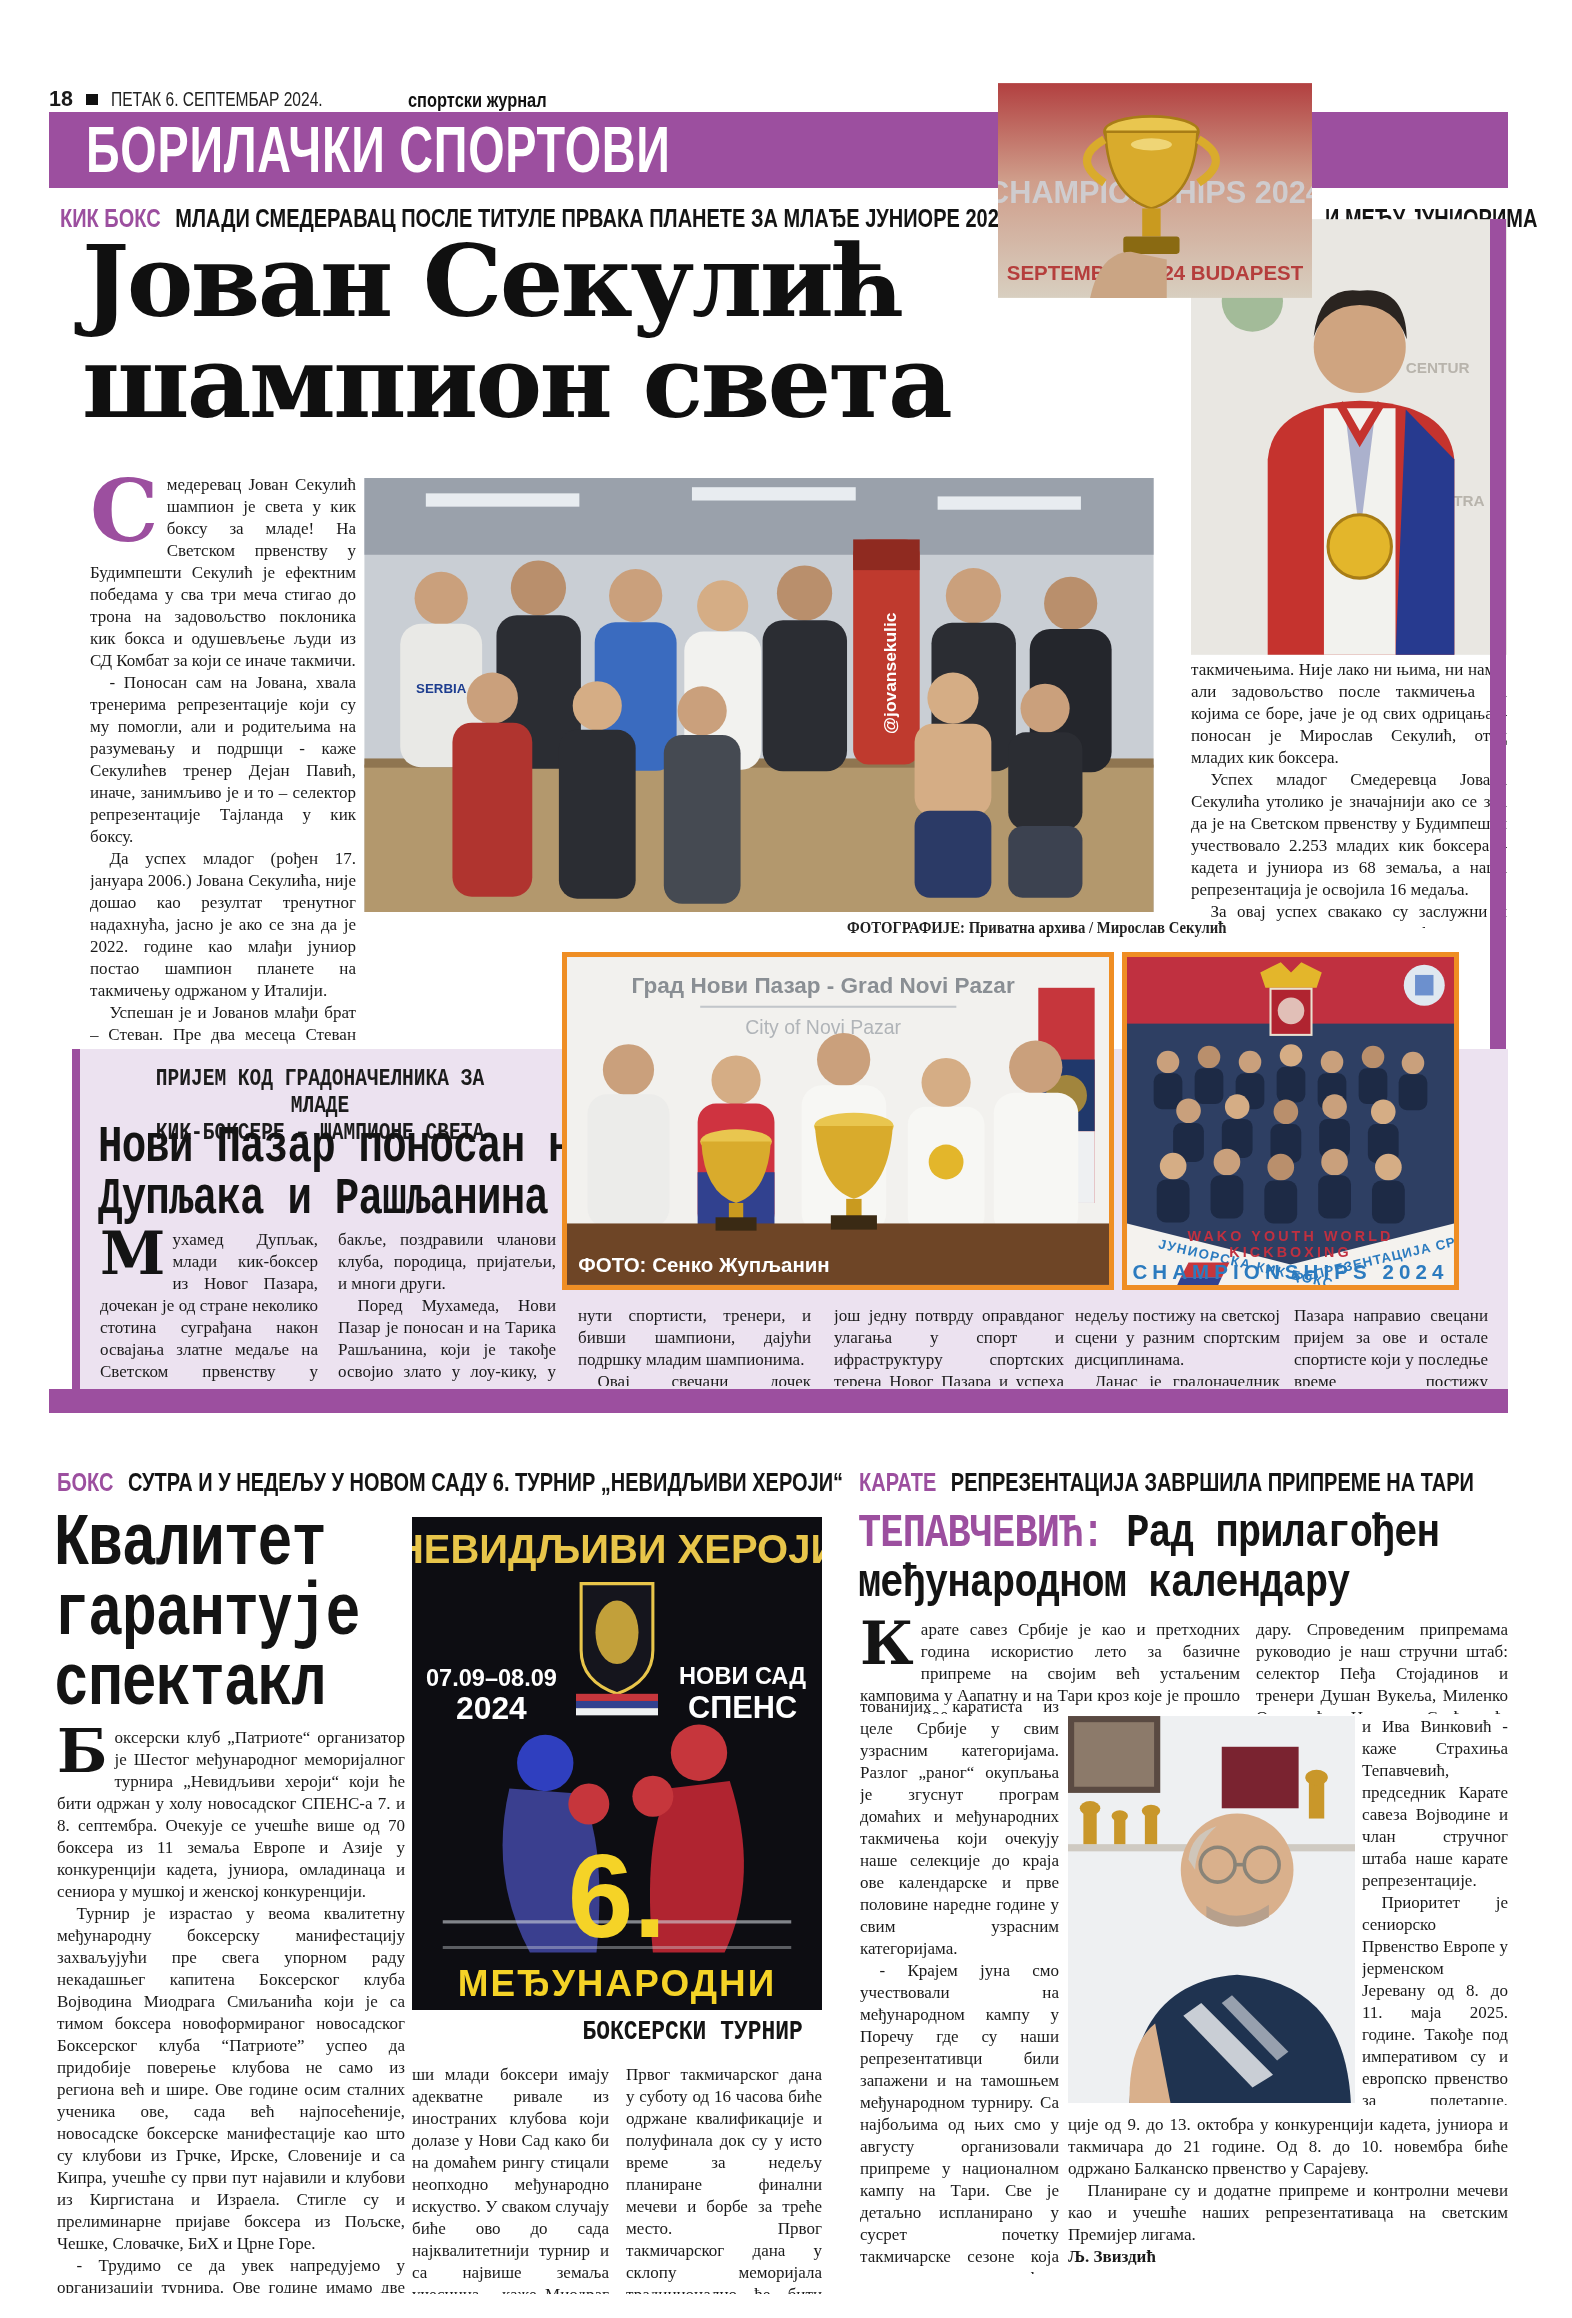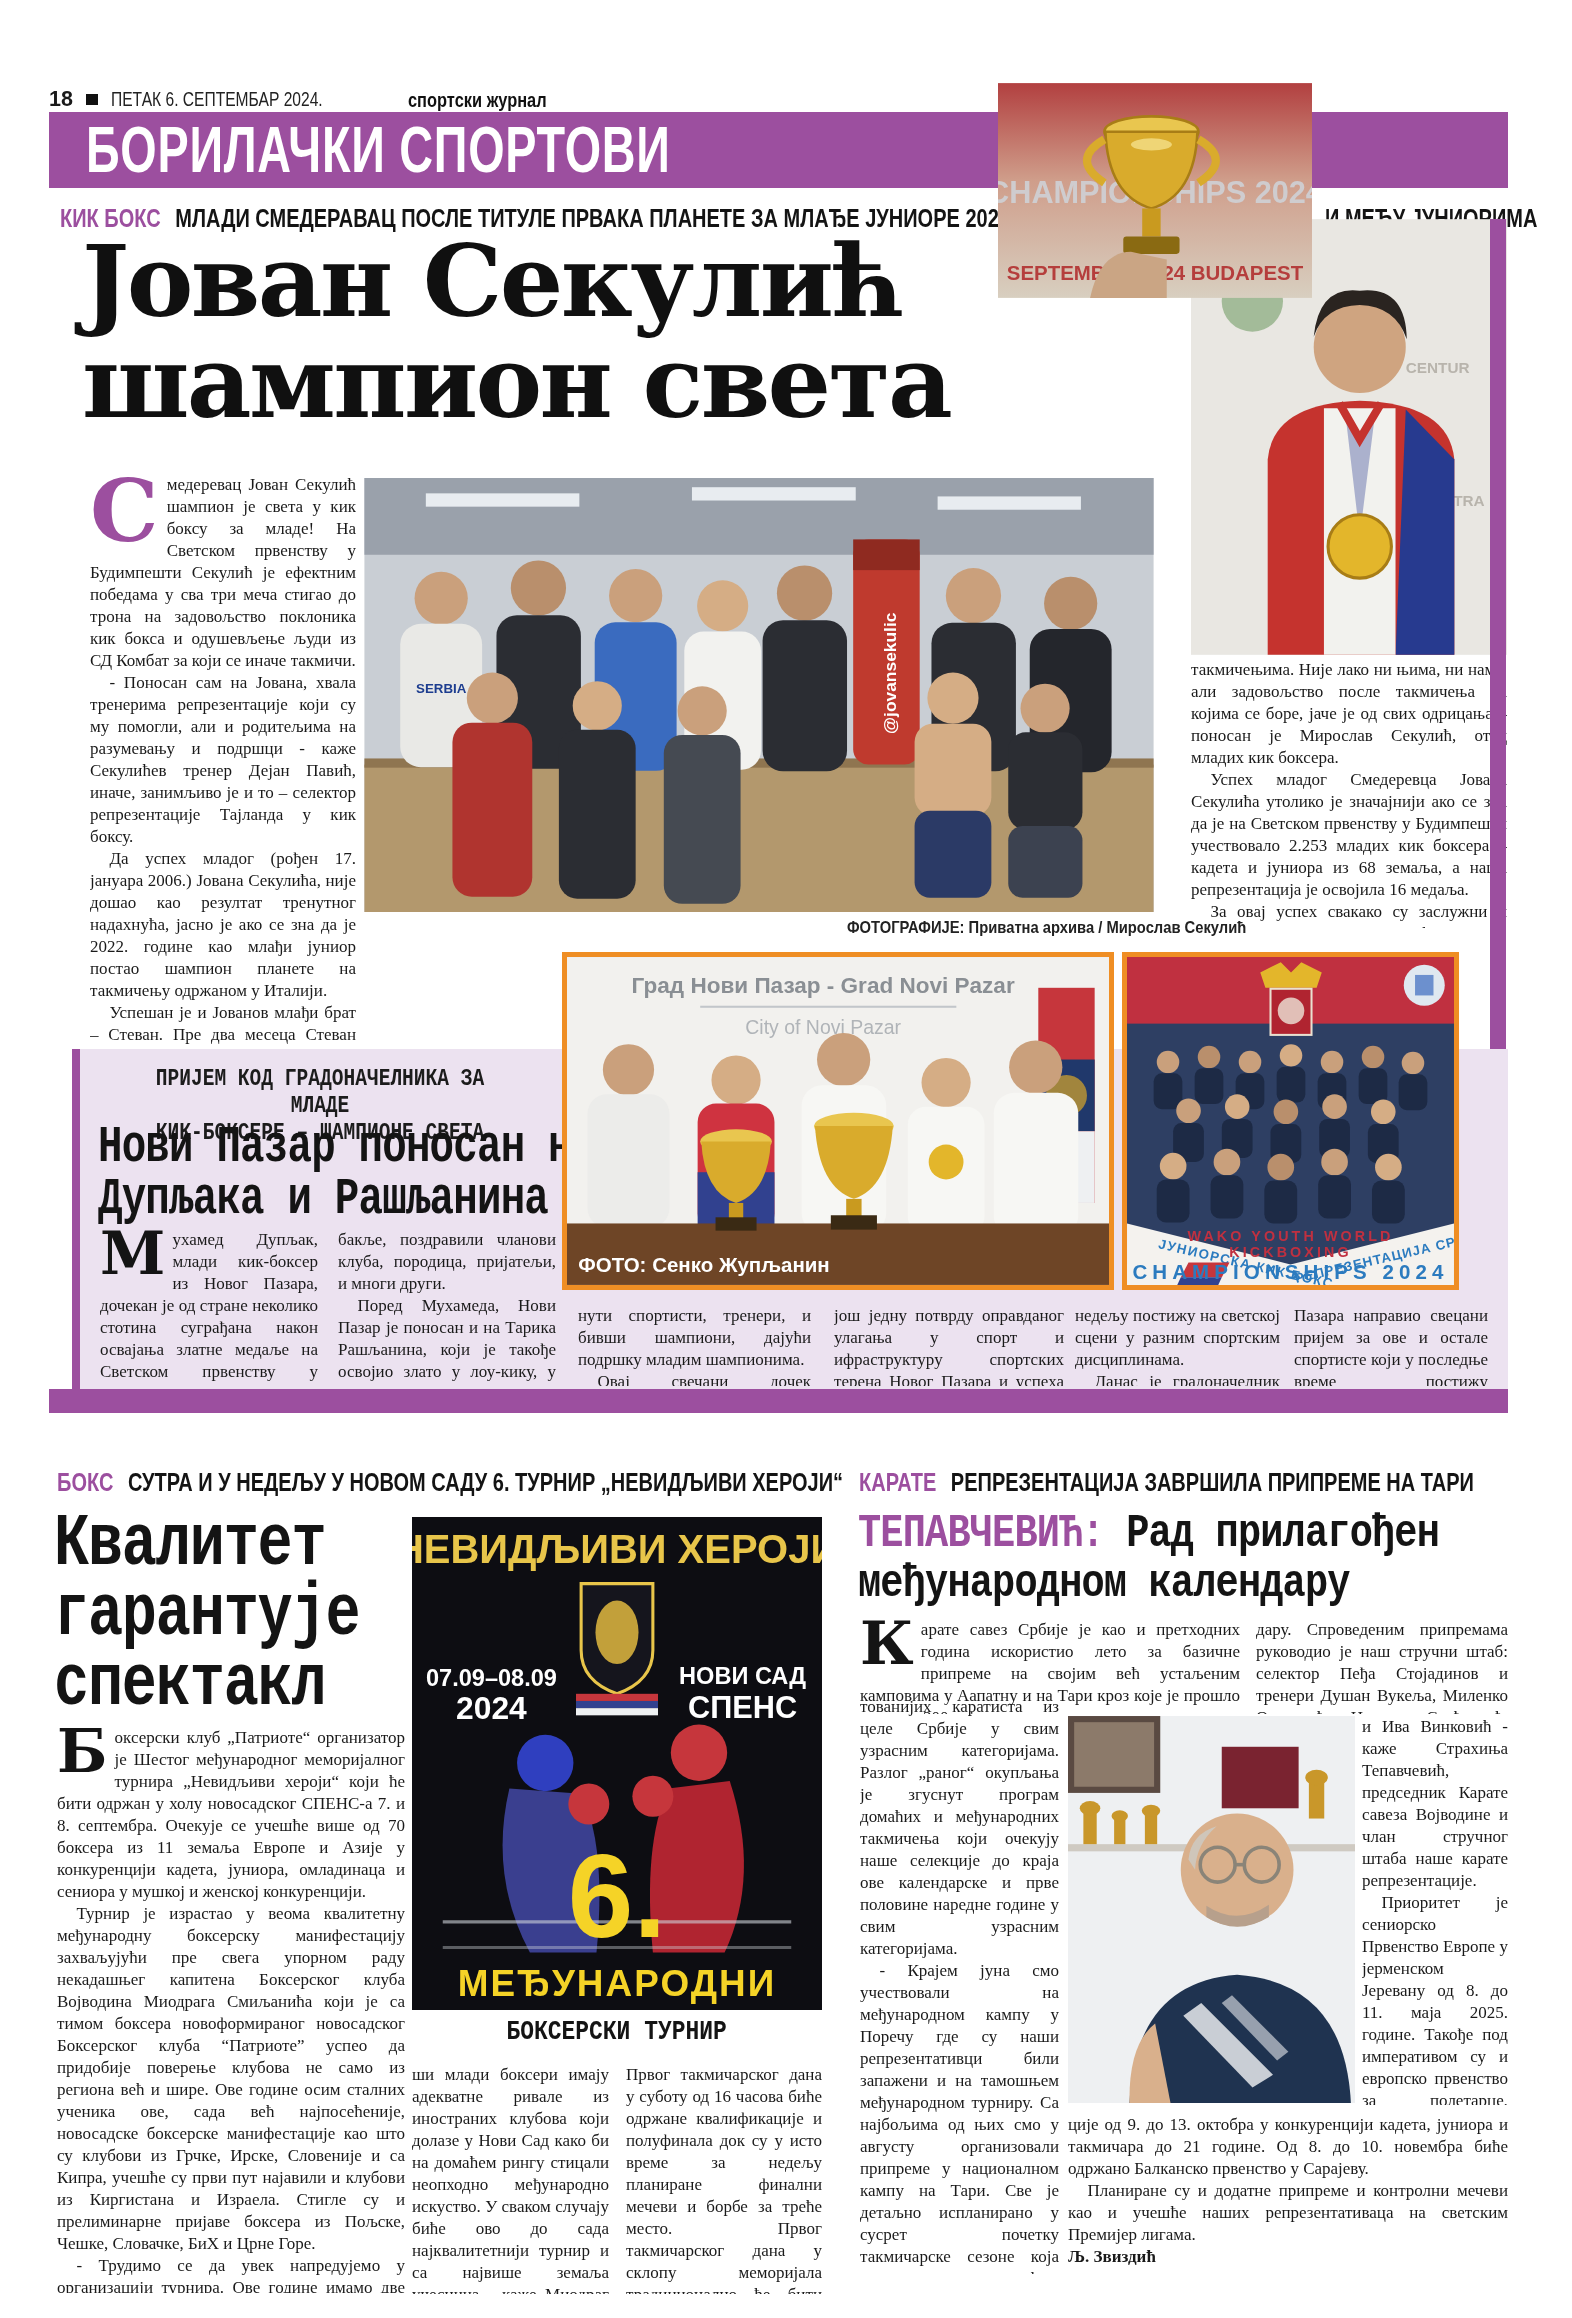--- a/index.html
+++ b/index.html
@@ -14,21 +14,21 @@
   .body-text p{margin:0;text-indent:19.5px;}
   .body-text p.pf{text-indent:0;}
   .dropcap{float:left;font-family:"DejaVu Serif",serif;font-weight:bold;}
   .dc3{font-size:86px;line-height:65px;margin:4.1px 8.2px 0 0;color:#9c4f9f;}
   .dc2{font-size:59px;line-height:44px;margin:3.1px 7.2px 0 0;color:#141414;}
   .kicker{font-family:"Liberation Sans",sans-serif;font-weight:bold;font-size:25px;color:#141414;}
   .kicker .klabel{color:#9c4f9f;margin-right:11.3px;}
   .headline-serif{font-family:"DejaVu Serif",serif;font-weight:bold;color:#101010;
                   font-size:100px;line-height:101px;letter-spacing:-2.6px;}
   .headline-cond{font-family:Liberation Mono, monospace;font-weight:bold;color:#141414;}
-  .caption{font-family:Liberation Sans, sans-serif;font-weight:bold;font-size:16.4px;color:#222;}
+  .caption{font-family:Liberation Serif, serif;font-weight:bold;font-size:16.4px;color:#222;}
   .sig{font-weight:bold;text-indent:0 !important;}
   .photoframe{border:5.1px solid #ef8e24;box-sizing:border-box;background:#ddd;}
   svg text{font-family:"Liberation Sans",sans-serif;}
 </style>
 </head>
 <body>
 
 <div class="page">
 
   <div class="abs sans" style="left:49px;top:87px;height:25.6px;display:flex;align-items:center;gap:13.3px;">
@@ -367,21 +367,21 @@
       <circle cx="345" cy="560" r="40" fill="#c6363c"></circle>
       <circle cx="560" cy="460" r="55" fill="#c6363c"></circle>
       <path d="M620 515 Q680 700 610 850 L470 850 Q450 640 500 530 Z" fill="#b02430"></path>
       <circle cx="470" cy="545" r="40" fill="#c6363c"></circle>
       <line x1="60" y1="790" x2="740" y2="790" stroke="#cfd4da" stroke-width="6" opacity="0.6"></line>
       <line x1="60" y1="840" x2="740" y2="840" stroke="#cfd4da" stroke-width="6" opacity="0.4"></line>
     </g>
     <text x="400" y="820" text-anchor="middle" font-size="230" font-weight="bold" fill="#f5d327">6.</text>
     <text x="400" y="935" text-anchor="middle" font-size="72" font-weight="bold" fill="#f5d327" letter-spacing="4">МЕЂУНАРОДНИ</text>
   </svg>
-  <div class="abs headline-cond" style="left:412px;top:2017px;width:410px;text-align:center;font-size:27px;">
+  <div class="abs headline-cond" style="left:412px;top:2017px;width:410px;text-align:right;font-size:27px;">
     <span class="condc">БОКСЕРСКИ ТУРНИР</span>
   </div>
 
   <div class="abs body-text" style="left:412px;top:2064px;width:197px;height:230px;overflow:hidden;">
     <p class="pf">ши млади боксери имају адекватне ривале из иностраних клубова који долазе у Нови Сад како би на домаћем рингу стицали неопходно међународно искуство. У сваком случају биће ово до сада најквалитетнији турнир и са највише земаља учесница - каже Миодраг Смиљанић, председник Боксерског клуба Патриоте који је оснивач и организатор овог међународног боксерског турнира.</p>
   </div>
   <div class="abs body-text" style="left:626px;top:2064px;width:196px;height:230px;overflow:hidden;">
     <p class="pf">Првог такмичарског дана у суботу од 16 часова биће одржане квалификације и полуфинала док су у исто време за недељу планиране финални мечеви и борбе за треће место. Првог такмичарског дана у склопу меморијала традиционално ће бити одржани мечеви у сениорској конкуренцији у знак сећања на нашег тренера и селектора репрезентације Југославије проф. др Момчила Савића.</p>
 
   </div>

